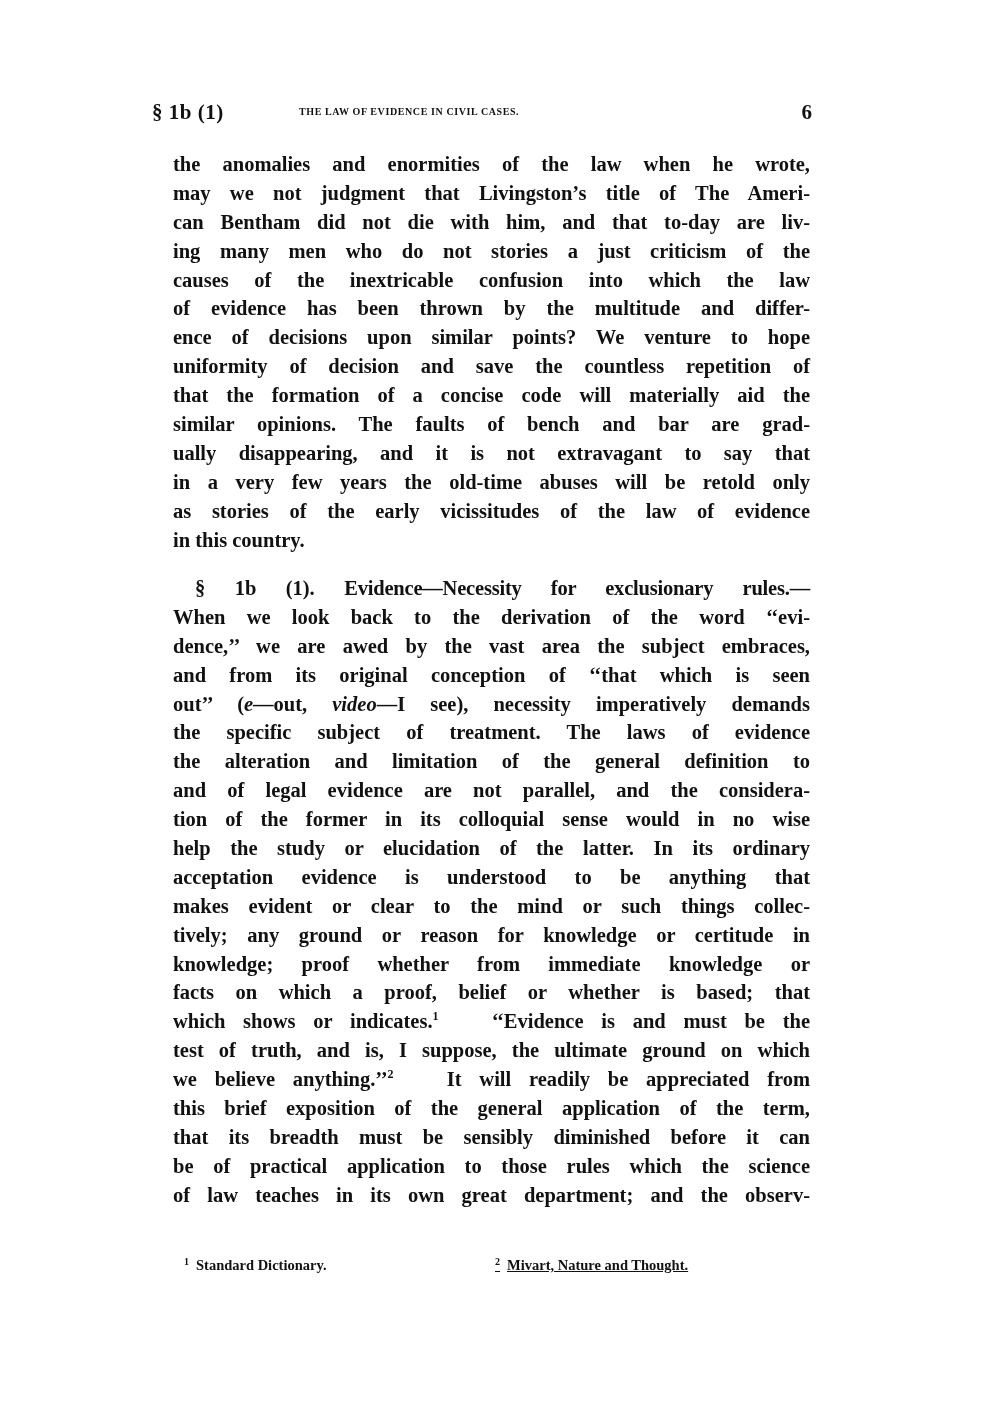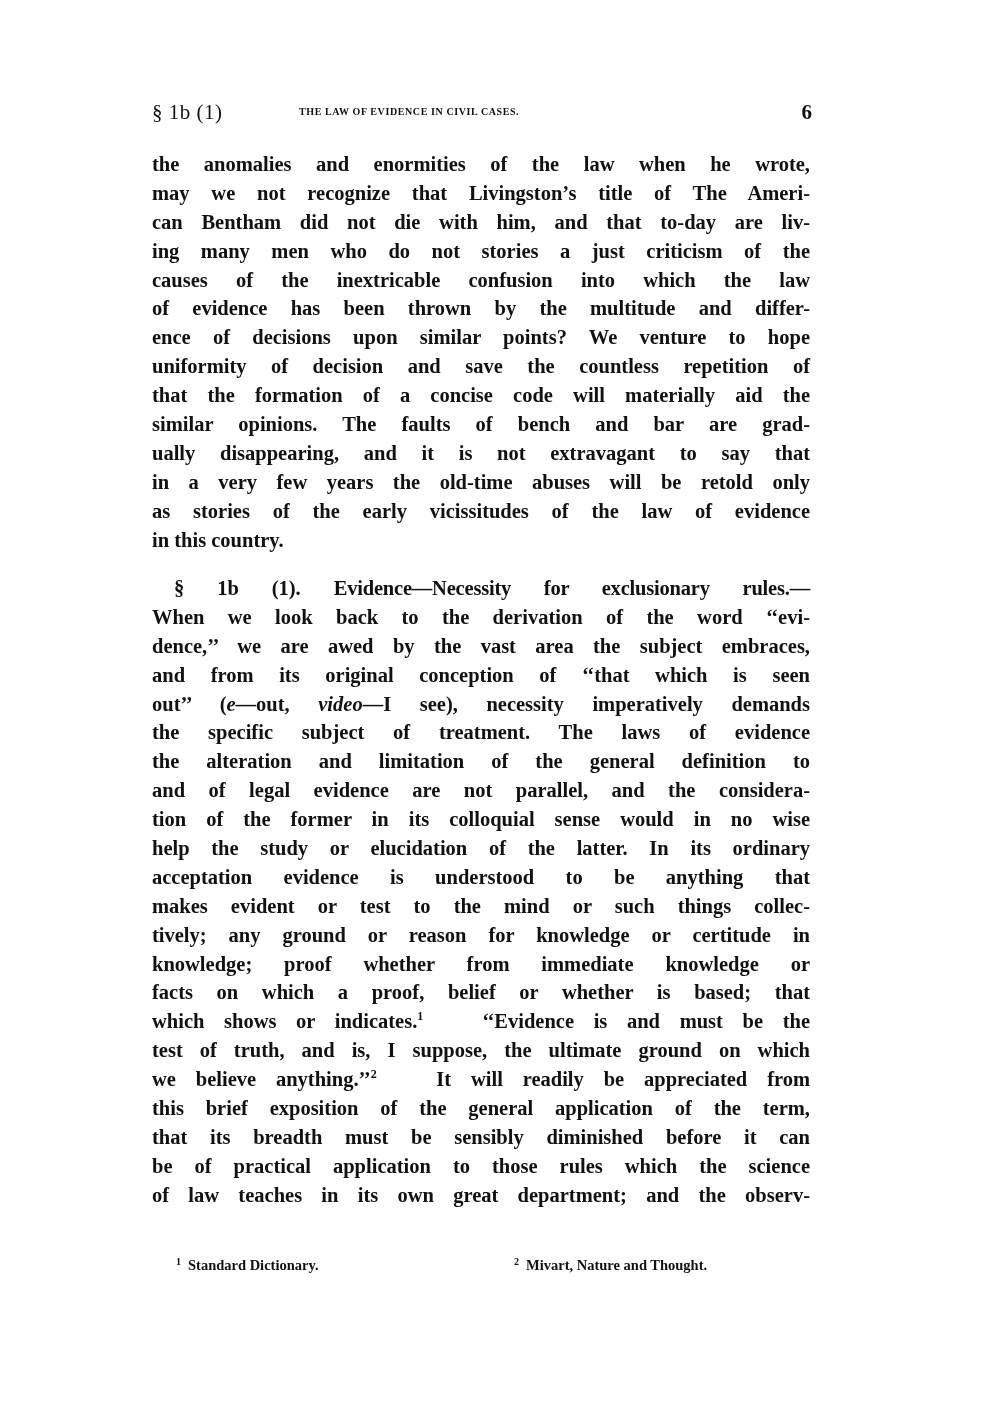--- a/index.html
+++ b/index.html
@@ -26,21 +26,21 @@
       left: 152px;
       top: 100px;
       width: 660px;
       height: 30px;
     }
     .rh-section {
       position: absolute;
       left: 0; top: 0;
       font-size: 21px;
       font-family: "Liberation Serif", serif;
-      font-weight: normal;
+      font-weight: bold;
       letter-spacing: 0.5px;
     }
     .rh-title {
       position: absolute;
       left: 147px; top: 6px;
       font-size: 10px;
       font-family: "Liberation Serif", serif;
       font-weight: bold;
       letter-spacing: 0.6px;
     }
@@ -60,20 +60,21 @@
       display: block;
       height: 28.9px;
       line-height: 28.9px;
       font-size: 20.5px;
       font-family: "Liberation Serif", serif;
       font-weight: bold;
       white-space: nowrap;
       text-align: justify;
       text-align-last: justify;
       overflow: visible;
+      margin-left: 21px;
     }
     .line.last {
       text-align-last: left;
     }
     .line.indent {
       padding-left: 22px;
       box-sizing: border-box;
     }
     .heading-line .sec-num {
       font-weight: bold;
@@ -95,42 +96,42 @@
       height: 24px;
       font-family: "Liberation Serif", serif;
       font-weight: bold;
       font-size: 14.5px;
     }
     .fn {
       position: absolute;
       top: 0;
       white-space: nowrap;
     }
-    .fn-1 { left: 8px; text-align: center; }
-    .fn-2 { left: 346px; }
+    .fn-1 { left: 16px; text-align: center; }
+    .fn-2 { left: 327px; text-decoration: underline; }
     .fn sup {
       font-size: 10px;
       vertical-align: 5px;
       margin-right: 7px;
     }
   </style>
 </head>
 <body>
 
 <div class="page">
 
   <div class="running-head">
     <span class="rh-section">§ 1b (1)</span>
     <span class="rh-title">THE LAW OF EVIDENCE IN CIVIL CASES.</span>
     <span class="rh-page">6</span>
   </div>
 
   <div class="text-block" style="top:150px;">
     <span class="line">the anomalies and enormities of the law when he wrote,</span>
-    <span class="line">may we not recognize that Livingston’s title of The Ameri-</span>
+    <span class="line">may we not judgment that Livingston’s title of The Ameri-</span>
     <span class="line">can Bentham did not die with him, and that to-day are liv-</span>
     <span class="line">ing many men who do not stories a just criticism of the</span>
     <span class="line">causes of the inextricable confusion into which the law</span>
     <span class="line">of evidence has been thrown by the multitude and differ-</span>
     <span class="line">ence of decisions upon similar points?  We venture to hope</span>
     <span class="line">uniformity of decision and save the countless repetition of</span>
     <span class="line">that the formation of a concise code will materially aid the</span>
     <span class="line">similar opinions.  The faults of bench and bar are grad-</span>
     <span class="line">ually disappearing, and it is not extravagant to say that</span>
     <span class="line">in a very few years the old-time abuses will be retold only</span>
@@ -146,21 +147,21 @@
     <span class="line">When we look back to the derivation of the word ‘‘evi-</span>
     <span class="line">dence,’’ we are awed by the vast area the subject embraces,</span>
     <span class="line">and from its original conception of ‘‘that which is seen</span>
     <span class="line"><span>out’’ (</span><i>e</i><span>—out, </span><i>video</i><span>—I see), necessity imperatively demands</span></span>
     <span class="line">the specific subject of treatment.  The laws of evidence</span>
     <span class="line">the alteration and limitation of the general definition to</span>
     <span class="line">and of legal evidence are not parallel, and the considera-</span>
     <span class="line">tion of the former in its colloquial sense would in no wise</span>
     <span class="line">help the study or elucidation of the latter.  In its ordinary</span>
     <span class="line">acceptation evidence is understood to be anything that</span>
-    <span class="line">makes evident or test to the mind or such things collec-</span>
+    <span class="line">makes evident or clear to the mind or such things collec-</span>
     <span class="line">tively; any ground or reason for knowledge or certitude in</span>
     <span class="line">knowledge; proof whether from immediate knowledge or</span>
     <span class="line">facts on which a proof, belief or whether is based; that</span>
     <span class="line"><span>which shows or indicates.</span><sup>1</sup>&nbsp;&nbsp;&nbsp;<span>‘‘Evidence is and must be the</span></span>
     <span class="line">test of truth, and is, I suppose, the ultimate ground on which</span>
     <span class="line"><span>we believe anything.</span><span>’’</span><sup>2</sup>&nbsp;&nbsp;&nbsp;<span>It will readily be appreciated from</span></span>
     <span class="line">this brief exposition of the general application of the term,</span>
     <span class="line">that its breadth must be sensibly diminished before it can</span>
     <span class="line">be of practical application to those rules which the science</span>
     <span class="line">of law teaches in its own great department; and the observ-</span>

